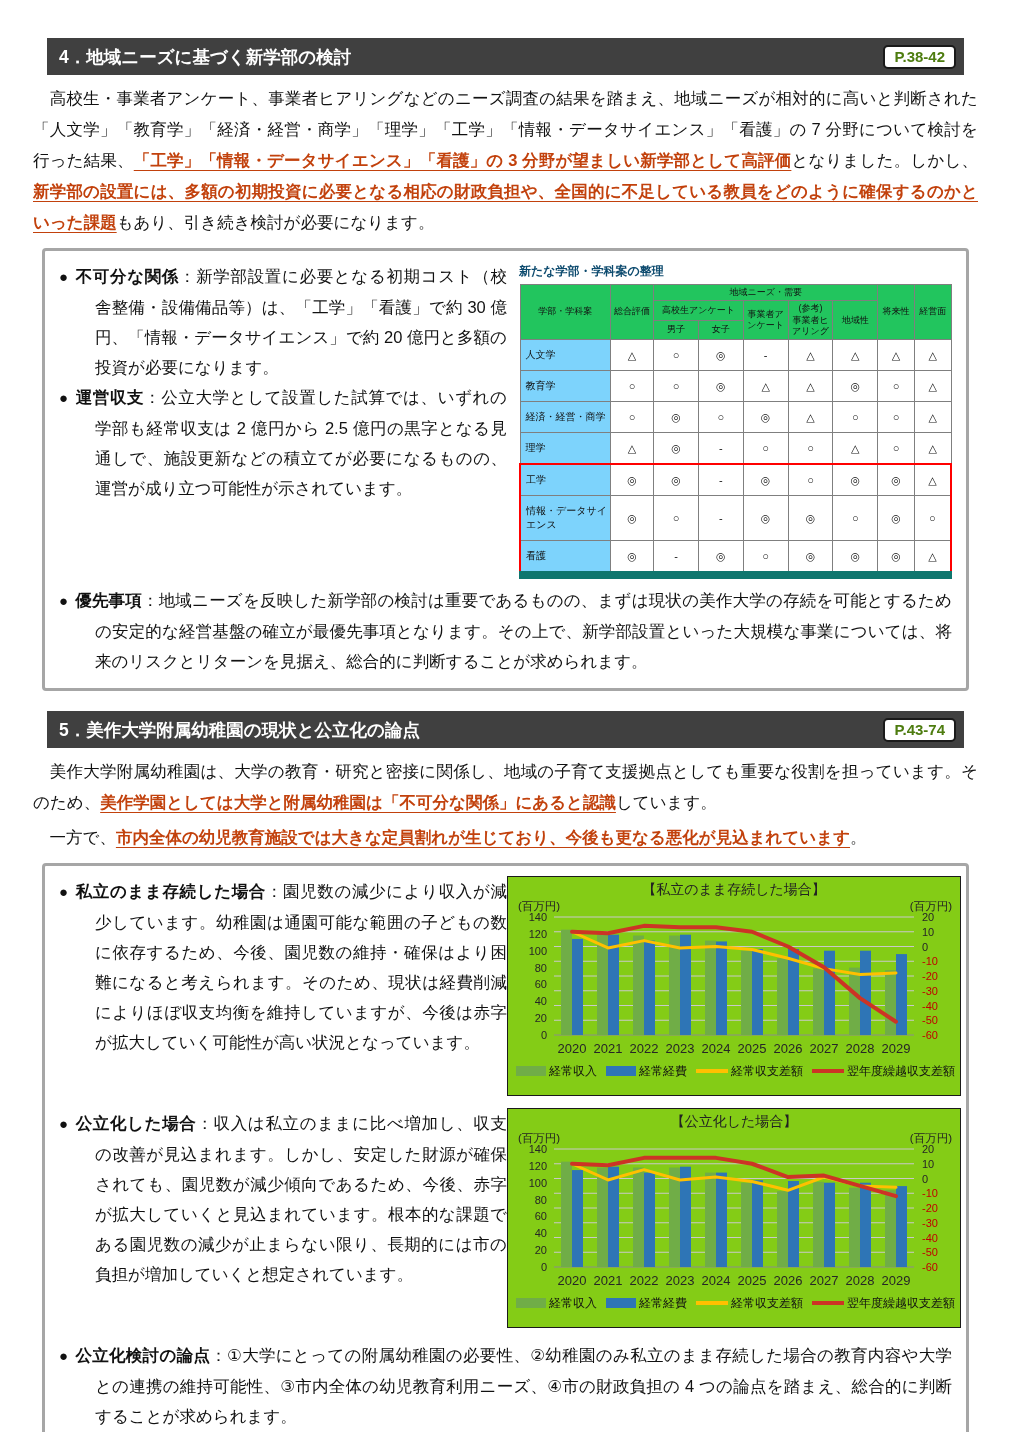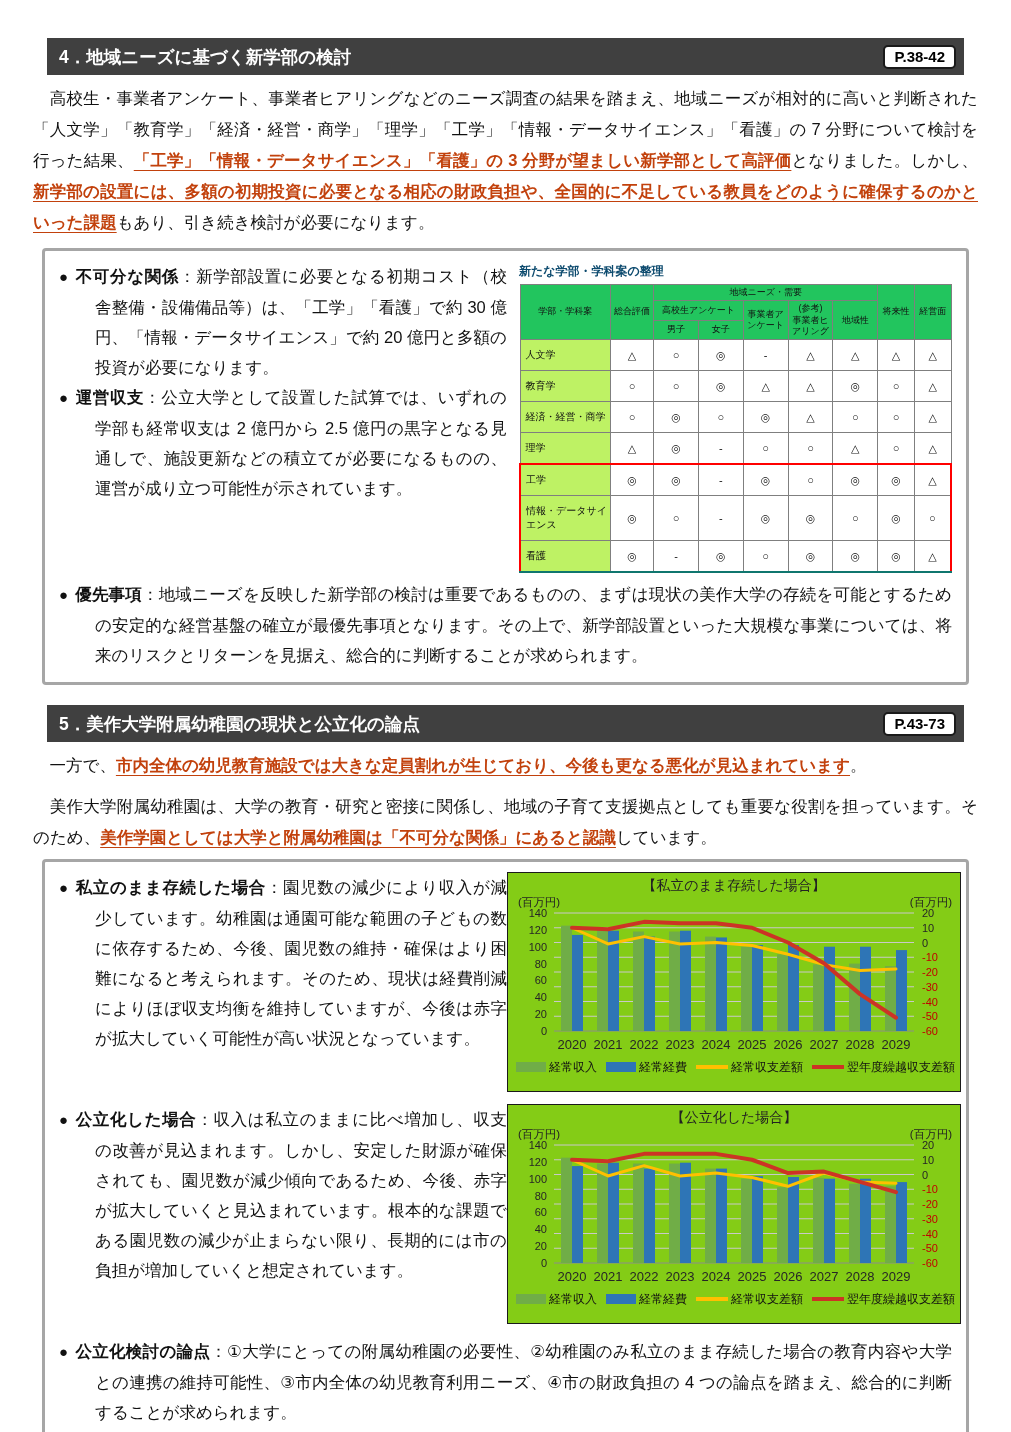--- a/index.html
+++ b/index.html
@@ -2,46 +2,46 @@
 <html><head>
 <meta charset="utf-8">
 <style>
   * { margin:0; padding:0; box-sizing:border-box; }
   html,body { background:#ffffff; }
   body { width:1011px; font-family:"Liberation Sans","DejaVu Sans",sans-serif; color:#111; }
   .page { width:1011px; height:1432px; overflow:hidden; padding:38px 33px 0; position:relative; background:#fff; }
 
   .sec-header { margin:0 14px 8px; background:#404040; color:#fff; height:37px;
     display:flex; align-items:center; padding:0 8px 0 12px; font-size:17.5px; font-weight:bold;gap:26px; }
-  .badge { margin-left:auto; background:#fff; color:#000000; border:2px solid #1a1a1a;
+  .badge { margin-left:auto; background:#fff; color:#4d7c0f; border:2px solid #1a1a1a;
     border-radius:5px; padding:1px 9px 2px; font-size:15px; font-weight:bold; }
 
   .para { font-size:16.5px; line-height:31px; text-align:justify; margin:4px 0 10px; }
   .blue { color:#c2410c; font-weight:bold; text-decoration:underline; text-underline-offset:4px; }
 
   .gbox { border:3px solid #a6a6a6; border-radius:4px; margin:6px 9px 0; padding:10px 14px 12px; }
 
   .bullet { font-size:16.5px; line-height:30px; padding-left:36px; text-indent:-36px; text-align:justify; }
   .bullet .dot { font-size:15px; margin-right:7px; }
   .bullet .blabel { font-weight:bold; }
 
   .cols { display:flex; }
   .col-text { width:448px; flex:0 0 448px; }
   .col-right { flex:1; padding-left:12px; }
 
   .tbl-title { color:#0c4a6e; font-weight:bold; font-size:12px; margin:2px 0 4px; }
   table.fac { width:100%; border-collapse:collapse; table-layout:fixed; font-size:9.5px; }
   table.fac th, table.fac td { border:1px solid #7f7f7f; text-align:center; vertical-align:middle; }
   table.fac th { background:#22c55e; font-weight:normal; padding:2px 1px; font-size:9px; line-height:1.25; }
   table.fac td { background:#fff; padding:8px 2px; font-size:11px; }
-  table.fac td.name-cell { background:#bef264; text-align:left; padding-left:5px; font-size:10px; }
+  table.fac td.name-cell { background:#7dd3fc; text-align:left; padding-left:5px; font-size:10px; }
   tr.hl td:first-child { border-left:2px solid #ff0000; }
   tr.hl td:last-child  { border-right:2px solid #ff0000; }
   tr.hl-first td { border-top:2px solid #ff0000; }
-  tr.hl-last td  { border-bottom:2px solid #0f766e; }
+  tr.hl-last td  { border-bottom:8px solid #0f766e; }
 
   .chart-box { border:1.5px solid #1a1a1a; background:#84cc16; width:456px; }
   .row2 { display:flex; justify-content:space-between; margin-bottom:12px; }
 </style>
 </head>
 <body>
 
 <div class="page">
 
   <div class="sec-header">
@@ -167,24 +167,24 @@
         </table>
       </div>
     </div>
     <div class="bullet" style="margin-top:6px">
       <span class="dot">●</span><span class="blabel">優先事項</span><span>：地域ニーズを反映した新学部の検討は重要であるものの、まずは現状の美作大学の存続を可能とするための安定的な経営基盤の確立が最優先事項となります。その上で、新学部設置といった大規模な事業については、将来のリスクとリターンを見据え、総合的に判断することが求められます。</span>
     </div>
   </div>
 
   <div class="sec-header" style="margin-top:20px">
     <span>5．美作大学附属幼稚園の現状と公立化の論点</span>
-    <span class="badge">P.43-73</span>
+    <span class="badge">P.43-74</span>
   </div>
+  <div class="para" style="margin-bottom:0"><span>　美作大学附属幼稚園は、大学の教育・研究と密接に関係し、地域の子育て支援拠点としても重要な役割を担っています。そのため、</span><span class="blue">美作学園としては大学と附属幼稚園は「不可分な関係」にあると認識</span><span>しています。</span></div>
   <div class="para"><span>　一方で、</span><span class="blue">市内全体の幼児教育施設では大きな定員割れが生じており、今後も更なる悪化が見込まれています</span><span>。</span></div>
-  <div class="para" style="margin-bottom:0"><span>　美作大学附属幼稚園は、大学の教育・研究と密接に関係し、地域の子育て支援拠点としても重要な役割を担っています。そのため、</span><span class="blue">美作学園としては大学と附属幼稚園は「不可分な関係」にあると認識</span><span>しています。</span></div>
 
   <div class="gbox">
     <div class="row2">
       <div class="col-text">
         <div class="bullet">
           <span class="dot">●</span><span class="blabel">私立のまま存続した場合</span><span>：園児数の減少により収入が減少しています。幼稚園は通園可能な範囲の子どもの数に依存するため、今後、園児数の維持・確保はより困難になると考えられます。そのため、現状は経費削減によりほぼ収支均衡を維持していますが、今後は赤字が拡大していく可能性が高い状況となっています。</span>
         </div>
       </div>
       <div class="chart-box">
         <svg id="chart0" width="452" height="214">

